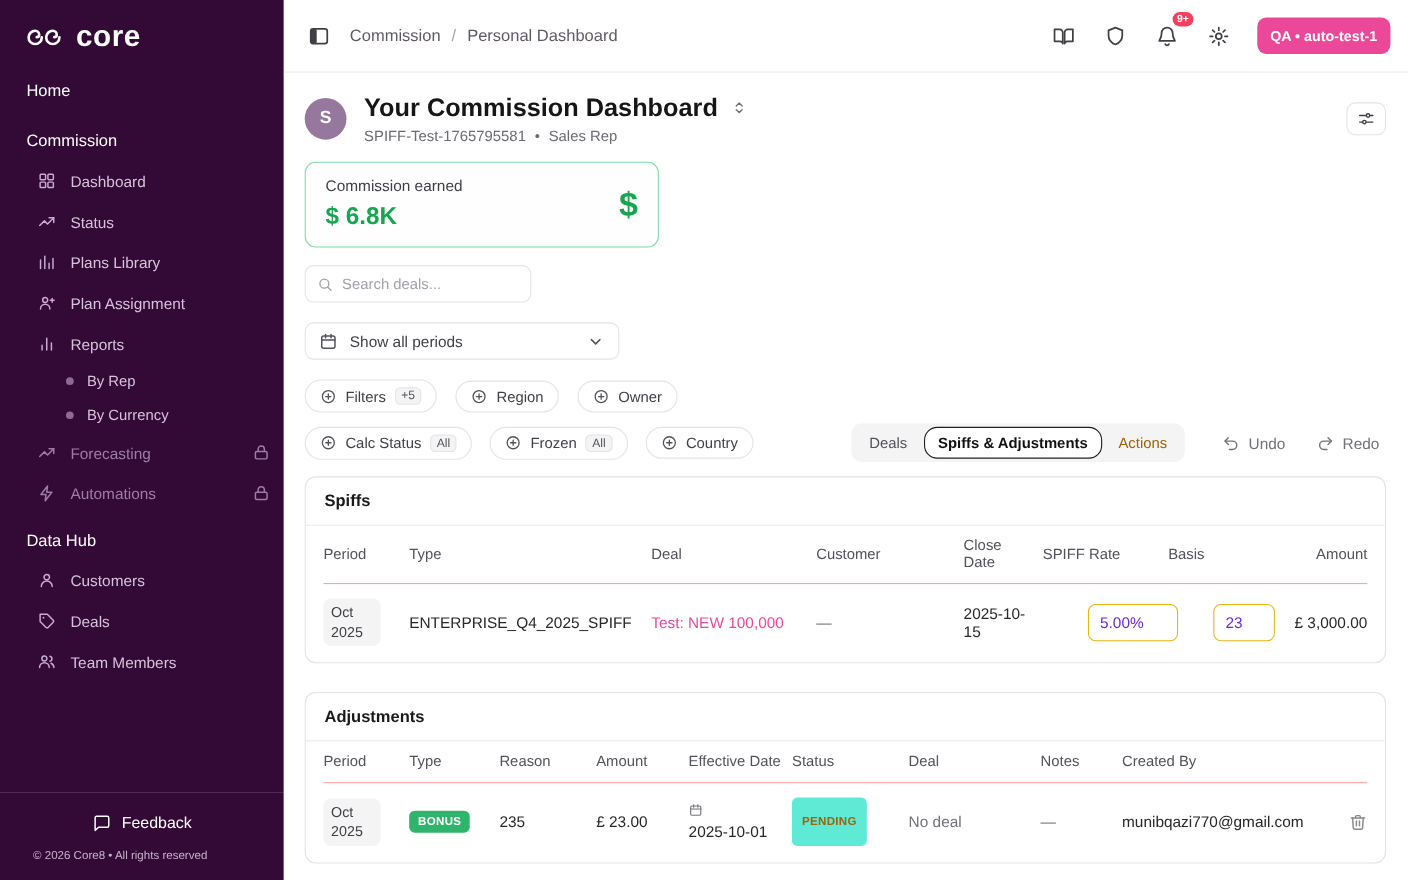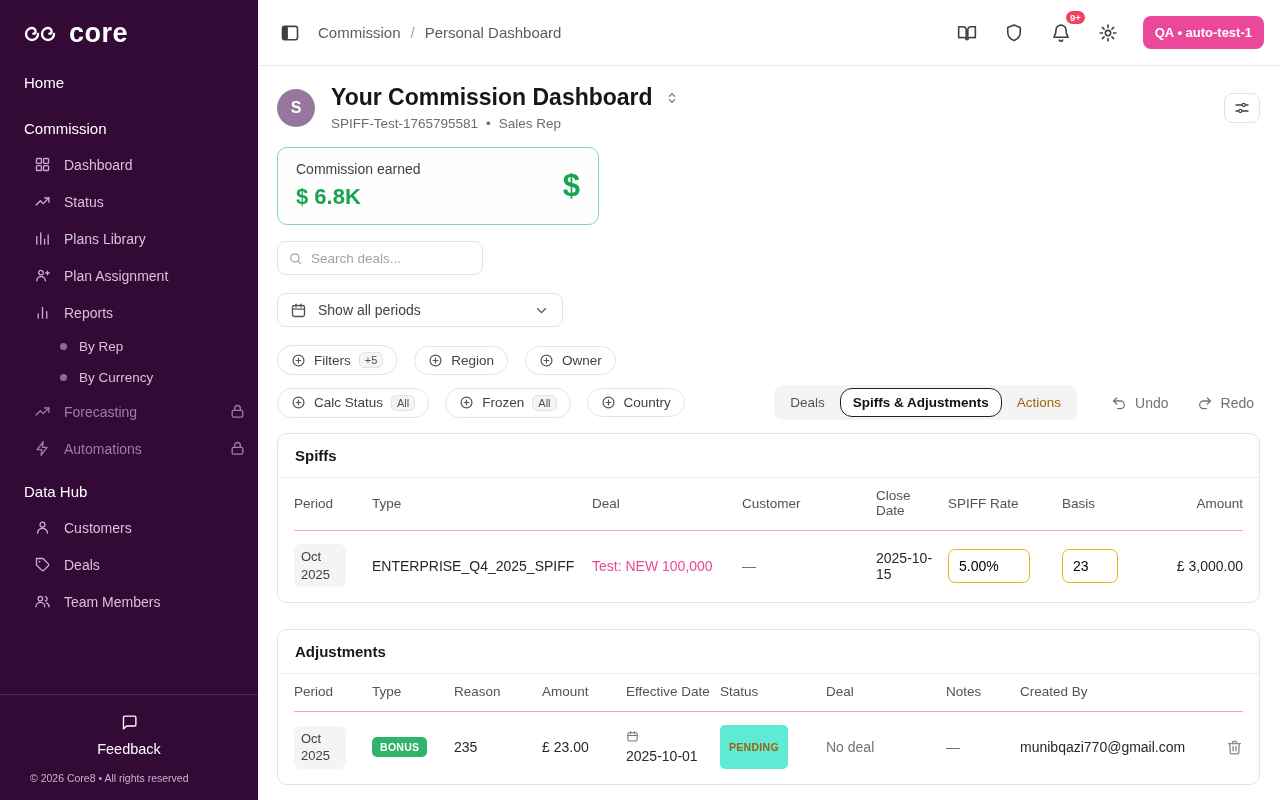--- a/index.html
+++ b/index.html
@@ -15,21 +15,21 @@
   .nav-top { padding:13px 24px; color:#fff; font-size:15px; cursor:pointer; }
   .nav-section { padding:16px 24px 9px; color:#fff; font-size:15px; }
   .nav-item { display:flex; align-items:center; gap:13px; padding:10px 12px 10px 34px; font-size:14px; color:#d6c2da; cursor:pointer; }
   .nav-item .ic { width:17px; height:17px; color:#c9abd0; }
   .nav-item.locked { color:#9d7da5; }
   .nav-item.locked .ic { color:#9d7da5; }
   .lock-ic { margin-left:auto; width:14px; height:14px; }
   .nav-sub { display:flex; align-items:center; gap:12px; padding:8px 24px 8px 60px; font-size:13.5px; color:#d6c2da; cursor:pointer; }
   .bullet { width:7px; height:7px; border-radius:50%; background:#8e6b96; flex-shrink:0; }
   .sidebar-footer { border-top:1px solid rgba(255,255,255,.14); padding:10px 0 6px; }
-  .feedback { display:flex; align-items:center; justify-content:center; gap:10px; color:#fff; font-size:14.5px; padding:9px 0; cursor:pointer; background:none; border:none; width:100%; font-family:inherit;flex-direction:column; }
+  .feedback { display:flex; align-items:center; justify-content:center; gap:10px; color:#fff; font-size:14.5px; padding:9px 0; cursor:pointer; background:none; border:none; width:100%; font-family:inherit; }
   .feedback .ic { width:17px; height:17px; }
   .copyright { font-size:10.5px; color:#c9b1cd; padding:6px 0 10px 30px; }
 
   
   .main { flex:1; display:flex; flex-direction:column; min-width:0; background:#fff; }
   .topbar { height:66px; min-height:66px; display:flex; align-items:center; gap:8px; padding:0 16px 0 16px; border-bottom:1px solid #eceaed; }
   .icon-btn { width:32px; height:32px; display:flex; align-items:center; justify-content:center; border-radius:8px; color:#3f3f46; cursor:pointer; background:none; border:none; }
   .icon-btn .ic { width:20px; height:20px; }
   .breadcrumb { display:flex; align-items:center; gap:10px; font-size:15px; margin-left:4px; }
   .crumb { color:#5f5966; cursor:pointer; }
@@ -83,21 +83,21 @@
   .card-title { padding:13px 17px; font-size:15px; font-weight:700; border-bottom:1px solid #ececf0; color:#18181b; }
   .tbl { padding:0 16px; }
   .tbl-head { display:grid; align-items:center; padding:10px 0 12px; border-bottom:1px solid #fca5a5; font-size:13.5px; color:#52525b; column-gap:8px; }
   .tbl-row { display:grid; align-items:center; padding:13px 0 15px; font-size:14px; color:#27272a; column-gap:8px; }
   .g-spiffs { grid-template-columns:70px 212px 142px 126px 64px 106px 104px 1fr; }
   .g-adj { grid-template-columns:70px 74px 80px 76px 86px 98px 112px 66px 1fr 34px; }
   .right { text-align:right; }
   .muted { color:#71717a; }
   .period-badge { display:inline-block; background:#f4f4f5; border-radius:7px; padding:4px 7px; font-size:13px; color:#3f3f46; width:52px; line-height:1.35; }
   .link { color:#ec4899; cursor:pointer; }
-  .edit-input { border:1.5px solid #e8b715; border-radius:7px; height:34px; padding:0 10px; font-size:14px; color:#000000; font-family:inherit; outline:none; background:#fff; }
+  .edit-input { border:1.5px solid #e8b715; border-radius:7px; height:34px; padding:0 10px; font-size:14px; color:#6d28d9; font-family:inherit; outline:none; background:#fff;margin-left:41px; }
   .w-rate { width:82px; }
   .w-basis { width:56px; }
   .badge-bonus { display:inline-block; background:#2fb56b; color:#fff; font-size:10.5px; font-weight:700; padding:4px 8px; border-radius:5px; letter-spacing:.3px; }
   .badge-pending { display:inline-block; background:#5eead4; color:#9c6410; font-size:10.5px; font-weight:700; padding:16px 9px; border-radius:5px; letter-spacing:.3px; }
   .date-cell { display:flex; align-items:center; gap:5px; flex-wrap:wrap; }
   .date-cell .ic { width:13px; height:13px; color:#71717a; }
   .trash-btn { background:none; border:none; color:#8a8a8a; cursor:pointer; display:flex; justify-content:flex-end; width:100%; }
   .trash-btn .ic { width:17px; height:17px; }
 </style>
 </head>

